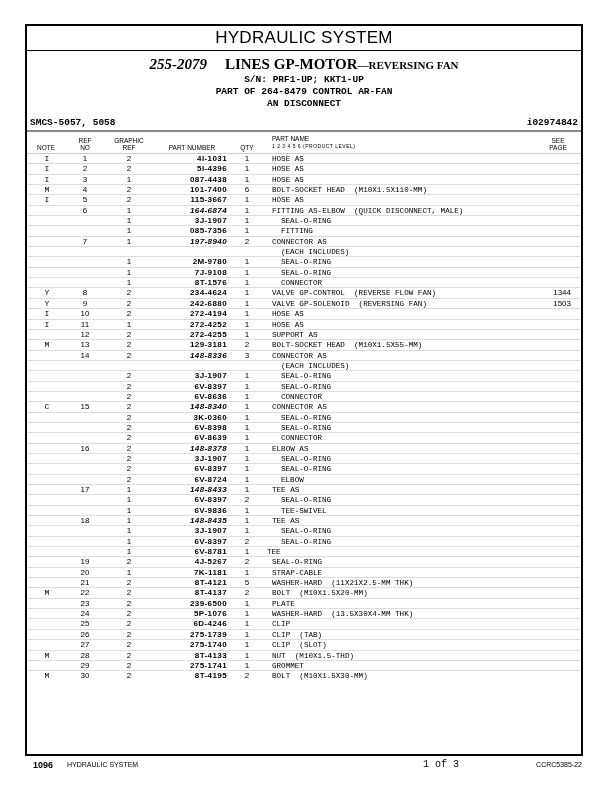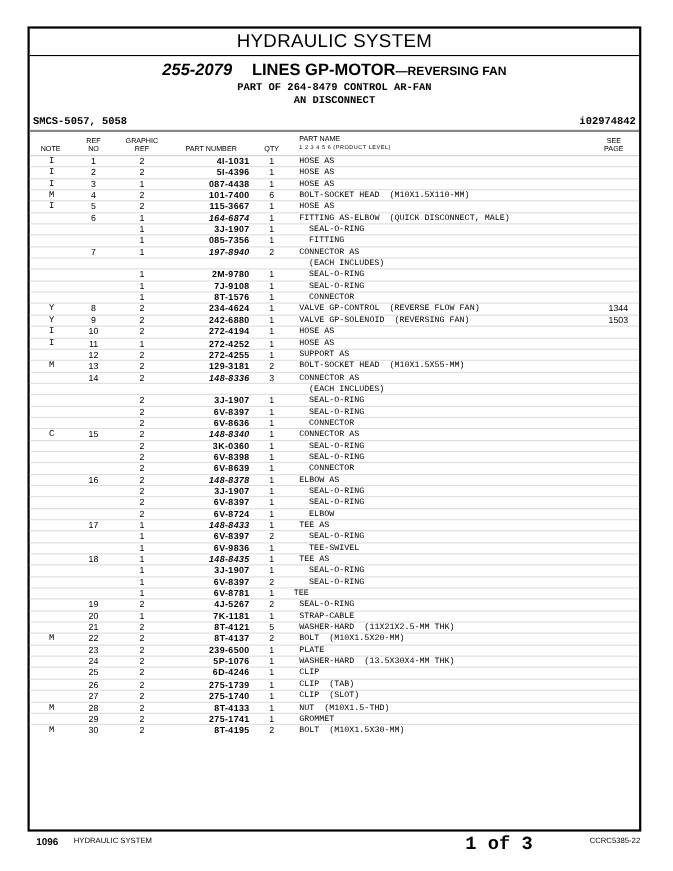--- a/index.html
+++ b/index.html
@@ -1,20 +1,20 @@
 <!DOCTYPE html>
 <html><head>
 <meta charset="utf-8">
 <style>
   html, body { margin: 0; padding: 0; background: #ffffff; }
   body { width: 612px; height: 792px; position: relative; font-family: "Liberation Sans", sans-serif; color: #000; overflow: hidden; }
   .frame { position: absolute; left: 25px; top: 24px; width: 558px; height: 732px; border: 2px solid #000; box-sizing: border-box; }
   .sys-title { height: 24px; border-bottom: 1.5px solid #000; text-align: center; font-family: "Liberation Sans", sans-serif; font-size: 17px; line-height: 24px; letter-spacing: 0.3px; }
   .head { text-align: center; padding-top: 4px; }
-  .head .line1 { font-family: Liberation Sans, sans-serif; font-weight: bold; font-size: 15px; line-height: 18px; }
+  .head .line1 { font-family: Liberation Serif, serif; font-weight: bold; font-size: 15px; line-height: 18px; }
   .head .pn { font-style: italic; margin-right: 18px; }
   .head .sub { font-size: 11px; }
   .head .small { font-family: "Liberation Mono", monospace; font-weight: bold; font-size: 9.5px; line-height: 12px; }
   .smcs-row { position: relative; height: 14px; margin-top: 6px; border-bottom: 2px solid #888; font-family: "Liberation Mono", monospace; font-weight: bold; font-size: 9.5px; }
   .smcs-row .l { position: absolute; left: 3px; top: 1px; }
   .smcs-row .r { position: absolute; right: 3px; top: 1px; }
   .colhead { position: relative; height: 21px; font-family: "Liberation Sans", sans-serif; font-size: 6.5px; line-height: 7px; }
   .colhead div { position: absolute; text-align: center; }
   .colhead .note { left: 0; width: 38px; top: 12px; }
   .colhead .ref { left: 44px; width: 28px; top: 5px; }
@@ -33,33 +33,34 @@
   .c-gref { left: 78px; width: 48px; text-align: center; font-family: "Liberation Sans", sans-serif; }
   .c-pn { left: 130px; width: 70px; text-align: right; font-family: "Liberation Sans", sans-serif; font-weight: bold; letter-spacing: 0.4px; }
   .c-pn.it { font-weight: bold; font-style: italic; }
   .c-qty { left: 205px; width: 30px; text-align: center; font-family: "Liberation Sans", sans-serif; }
   .c-name { left: 245px; font-family: "Liberation Mono", monospace; font-size: 7.6px; }
   .c-see { right: 10px; width: 30px; text-align: right; font-family: "Liberation Sans", sans-serif; }
   .legend { border-top: 1px solid #000; border-bottom: 1px solid #ccc; padding: 1px 2px 2px 2px; font-family: "Liberation Mono", monospace; font-size: 7.6px; line-height: 9.6px; }
   .footer { position: absolute; top: 760px; left: 33px; right: 30px; height: 14px; font-size: 7px; }
   .footer .pg { position: absolute; left: 0; top: 0; font-weight: bold; font-size: 9px; }
   .footer .sec { position: absolute; left: 34px; top: 1px; }
-  .footer .of { position: absolute; left: 390px; top: -1px; font-family: "Liberation Mono", monospace; font-weight: bold; font-size: 17px; }
+  .footer .of { position: absolute; left: 390px; top: -1px; font-family: "Liberation Mono", monospace; font-weight: normal; font-size: 10px; }
   .footer .code { position: absolute; right: 0; top: 1px; }
 </style>
 </head>
 <body>
 
 <div class="frame">
   <div class="sys-title">HYDRAULIC SYSTEM</div>
 
   <div class="head">
     <div class="line1">
       <span class="pn">255-2079</span><span>LINES GP-MOTOR</span><span class="sub">—REVERSING FAN</span>
     </div>
+    <div class="small">S/N: PRF1-UP; KKT1-UP</div>
     <div class="small">PART OF 264-8479 CONTROL AR-FAN</div>
     <div class="small">AN DISCONNECT</div>
   </div>
 
   <div class="smcs-row">
     <span class="l">SMCS-5057, 5058</span>
     <span class="r">i02974842</span>
   </div>
 
   <div class="colhead">

